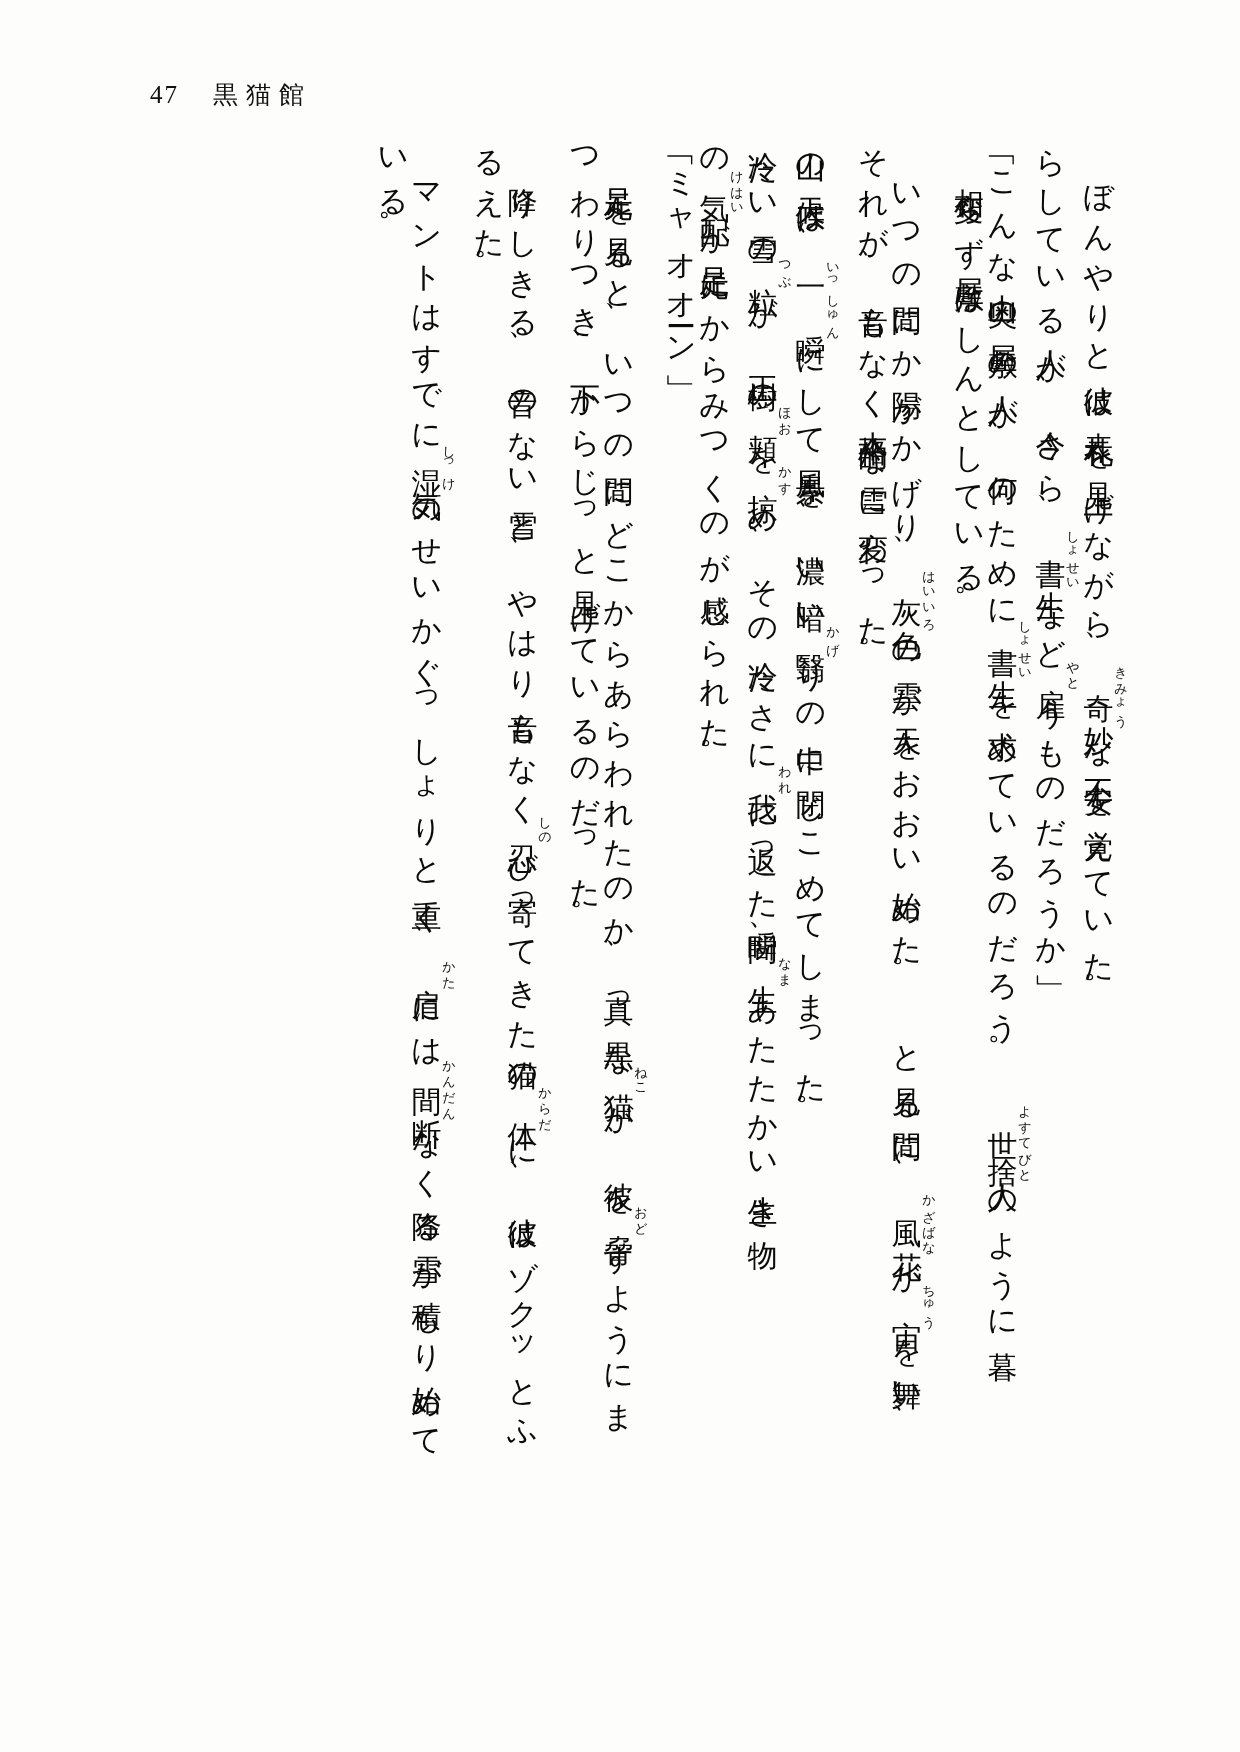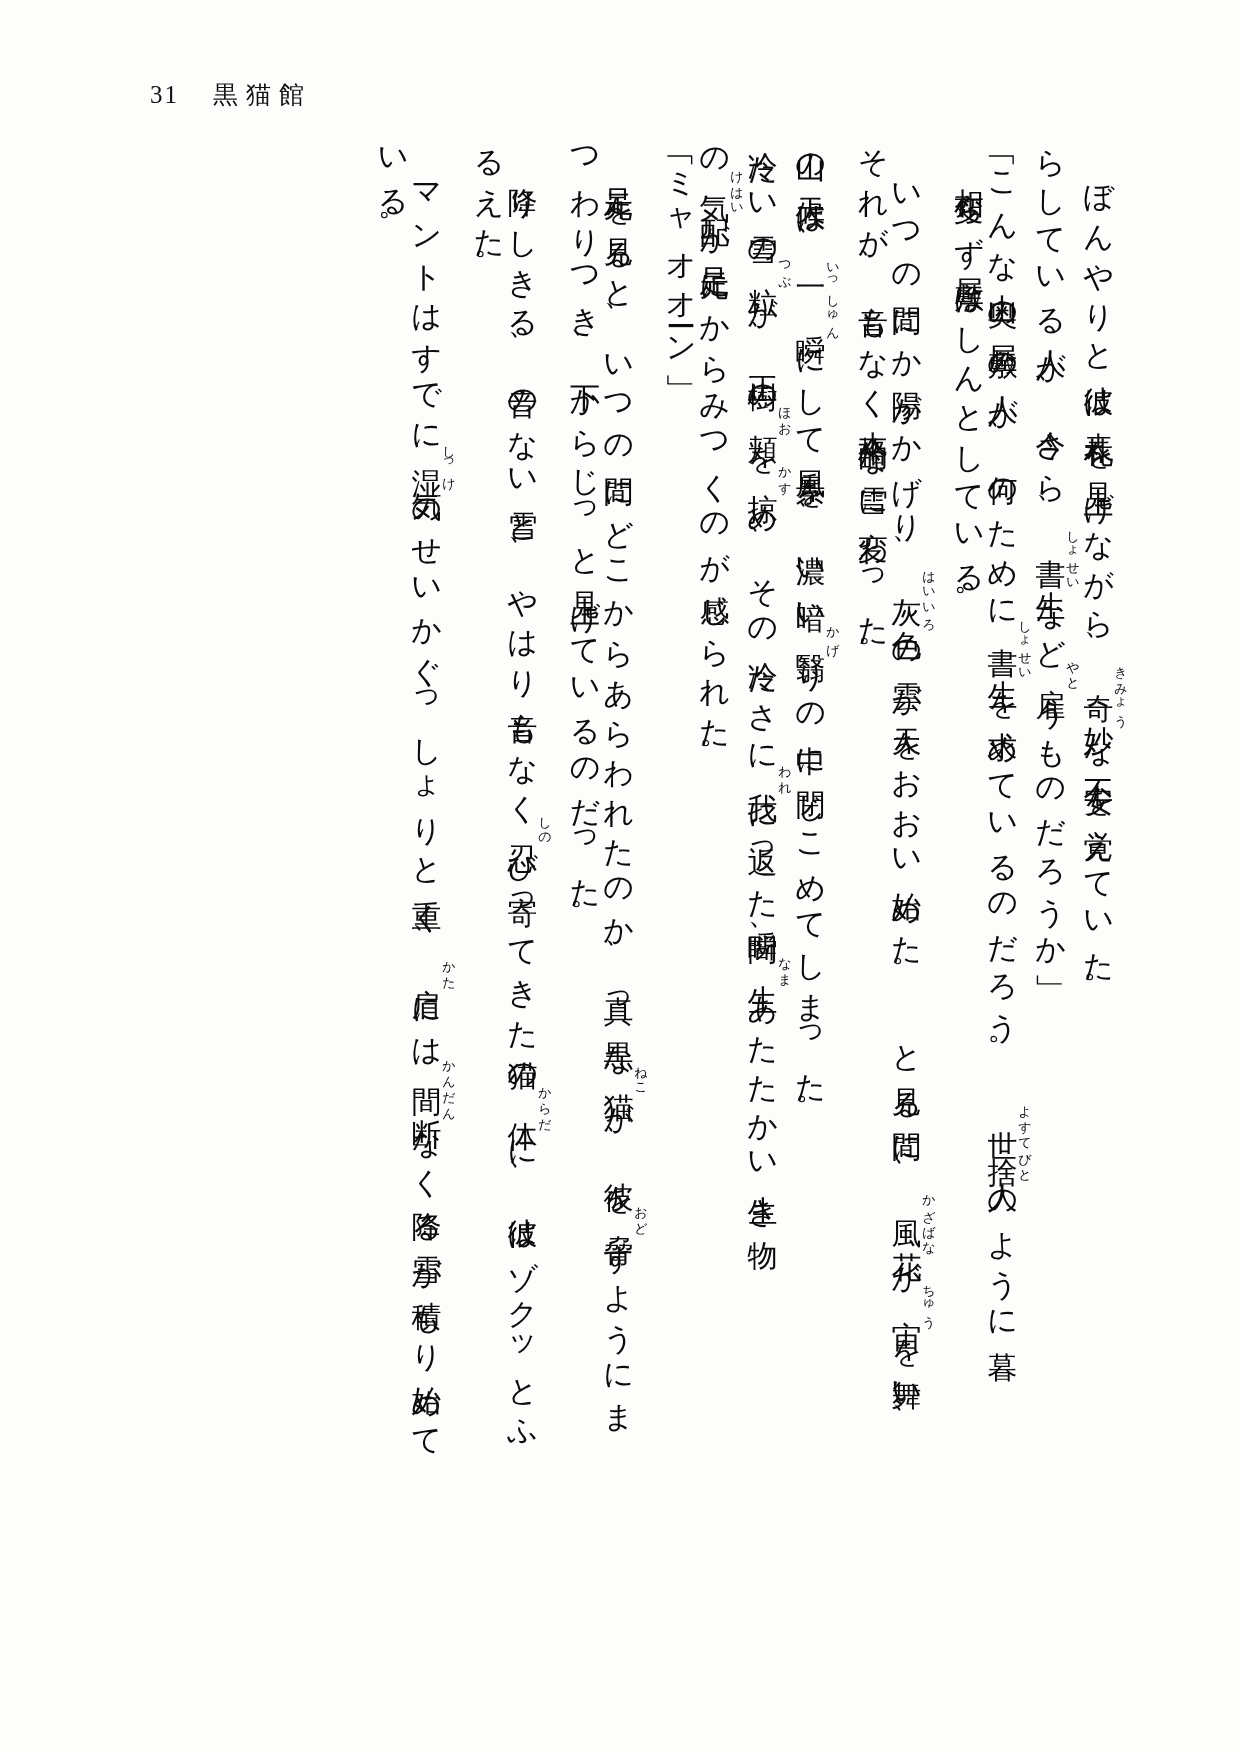--- a/index.html
+++ b/index.html
@@ -89,21 +89,21 @@
     line-height: 1;
     font-family: "DejaVu Serif", serif;
   }
 </style>
 </head>
 <body>
 
 <div class="page">
 
   <div class="header">
-    <span class="folio">31</span>
+    <span class="folio">47</span>
     <span class="title">黒猫館</span>
   </div>
 
   <div class="textblock">
 
     <div class="col indent">ぼんやりと彼は表札を見上げながら、<ruby>奇妙<rt>きみょう</rt></ruby>な不安を覚えていた。</div>
 
     <div class="col">らしている人が、今さら、<ruby>書生<rt>しょせい</rt></ruby>など<ruby>雇<rt>やと</rt></ruby>うものだろうか」</div>
 
     <div class="col indent2">「こんな山奥の屋敷の人が、何のために<ruby>書生<rt>しょせい</rt></ruby>を求めているのだろう。　<ruby>世捨人<rt>よすてびと</rt></ruby>のように暮</div>

